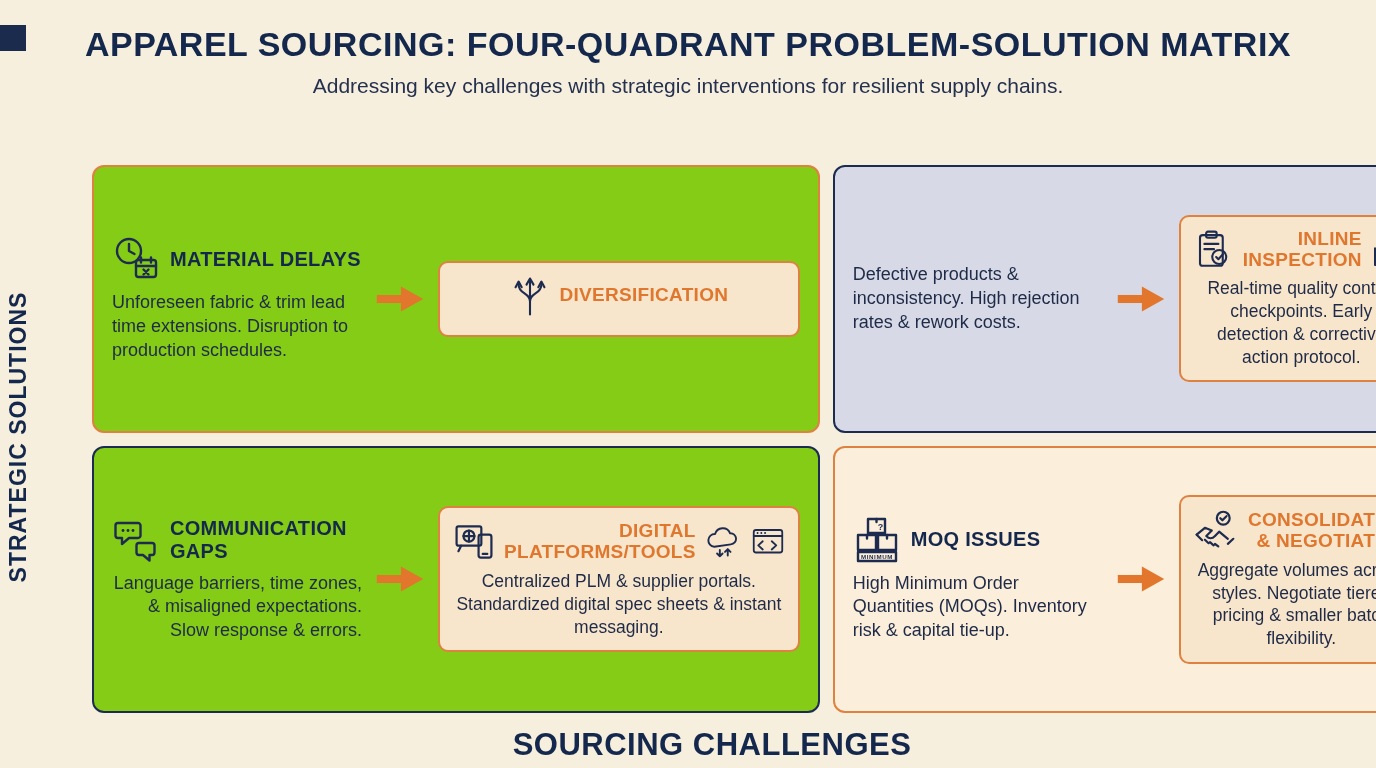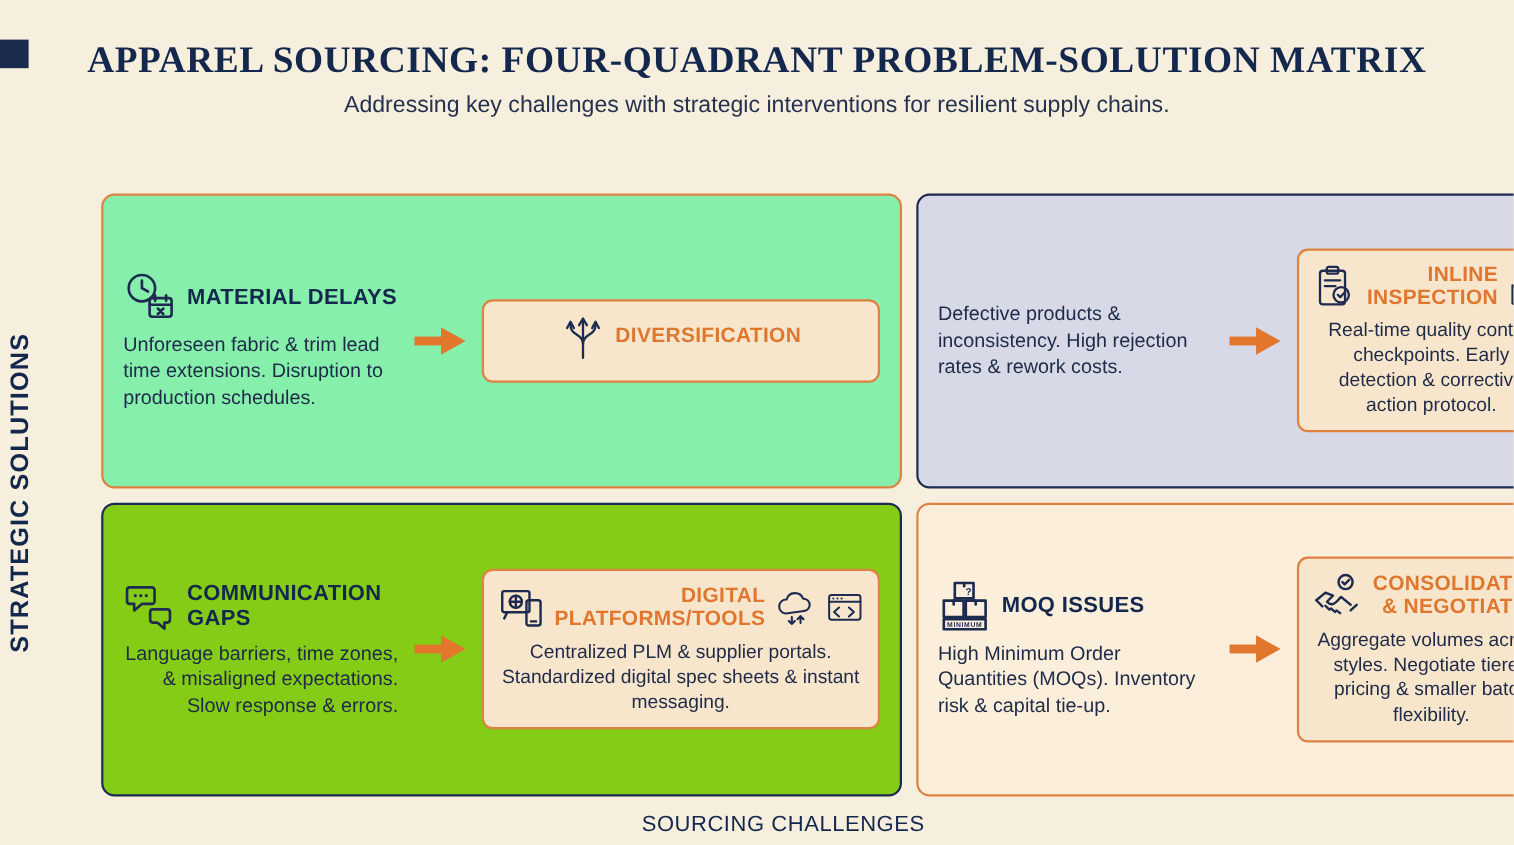--- a/index.html
+++ b/index.html
@@ -3,37 +3,37 @@
 <meta charset="utf-8">
 <style>
   * { margin:0; padding:0; box-sizing:border-box; }
   html,body { width:1376px; height:768px; }
   body { font-family:"Liberation Sans", sans-serif; background:#f6efdd; overflow:hidden; }
   .canvas { position:relative; width:1376px; height:768px; background:#f6efdd; }
 
   .corner { position:absolute; width:26px; height:26px; background:#1b2b4e; }
   .corner.tl { left:0; top:0; }
 
-  .page-title { margin-top:36px; text-align:center; color:#14274d; font-size:34px;
-    font-weight:800; letter-spacing:.5px;font-family:Liberation Serif, serif; }
+  .page-title { margin-top:25px; text-align:center; color:#14274d; font-size:34px;
+    font-weight:800; letter-spacing:.5px; }
   .page-subtitle { margin-top:10px; text-align:center; color:#25314f; font-size:21px; }
 
   .y-axis { position:absolute; left:18px; top:412px; transform:translate(-50%,-50%) rotate(-90deg);
     transform-origin:center; color:#14274d; font-size:23px; font-weight:800; letter-spacing:1px;
     white-space:nowrap; width:0; display:flex; justify-content:center; }
   .y-axis span{ white-space:nowrap; }
   .x-axis { position:absolute; left:92px; width:1240px; top:702px; text-align:center;
-    color:#14274d; font-size:20px; font-weight:400; letter-spacing:.5px; }
+    color:#14274d; font-size:31px; font-weight:700; letter-spacing:.5px; }
 
   .matrix { position:absolute; left:92px; top:140px; width:1240px; height:548px;
     display:grid; grid-template-columns:1fr 1fr; grid-template-rows:1fr 1fr; gap:13px; }
 
   .quad { border-radius:12px; border:2.5px solid; display:flex; align-items:center;
     gap:12px; padding:14px 18px; }
-  .q-tl { background:#86efac; border-color:#df8140; }
+  .q-tl { background:#84cc16; border-color:#df8140; }
   .q-tr { background:#d7dae6; border-color:#1d2b50; }
   .q-bl { background:#84cc16; border-color:#1d2b50; }
   .q-br { background:#fbeeda; border-color:#df8140; }
 
   .problem { flex:0 0 250px; }
   .p-head { display:flex; align-items:center; gap:10px; margin-bottom:8px; }
   .p-title { color:#14274d; font-size:20px; font-weight:800; line-height:1.12; letter-spacing:.3px; }
   .p-text { color:#1e2a47; font-size:18px; line-height:1.32; }
   .center-text { text-align:right; }
 

